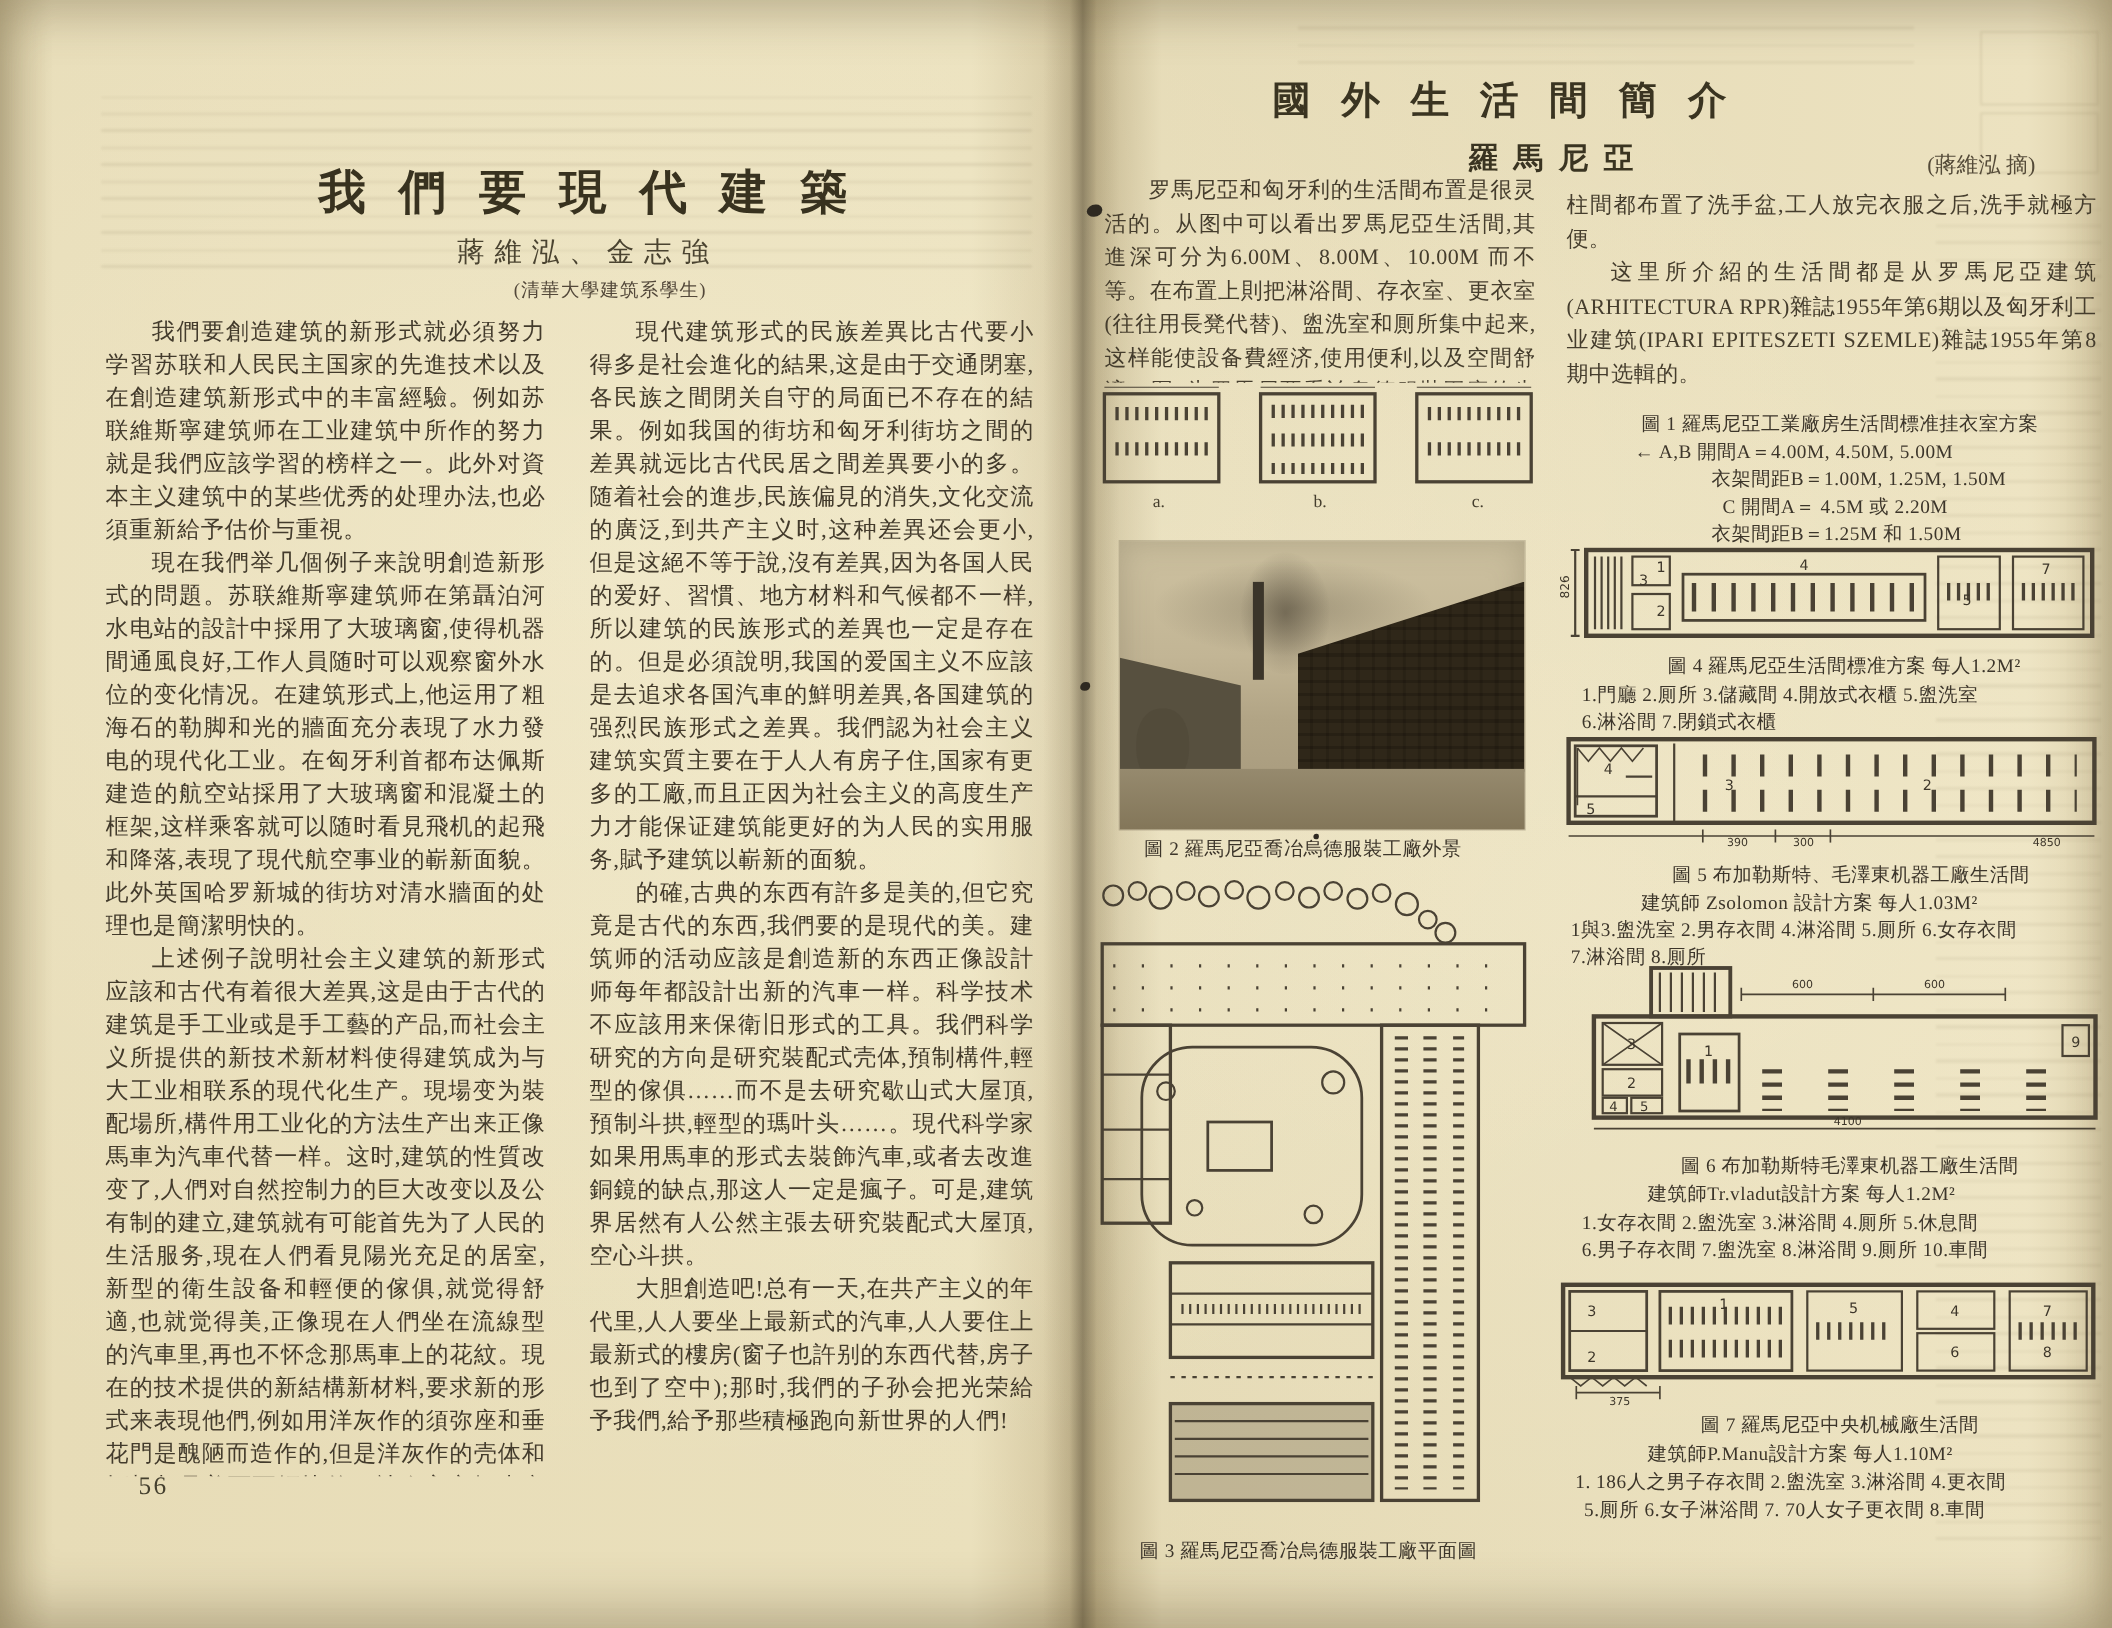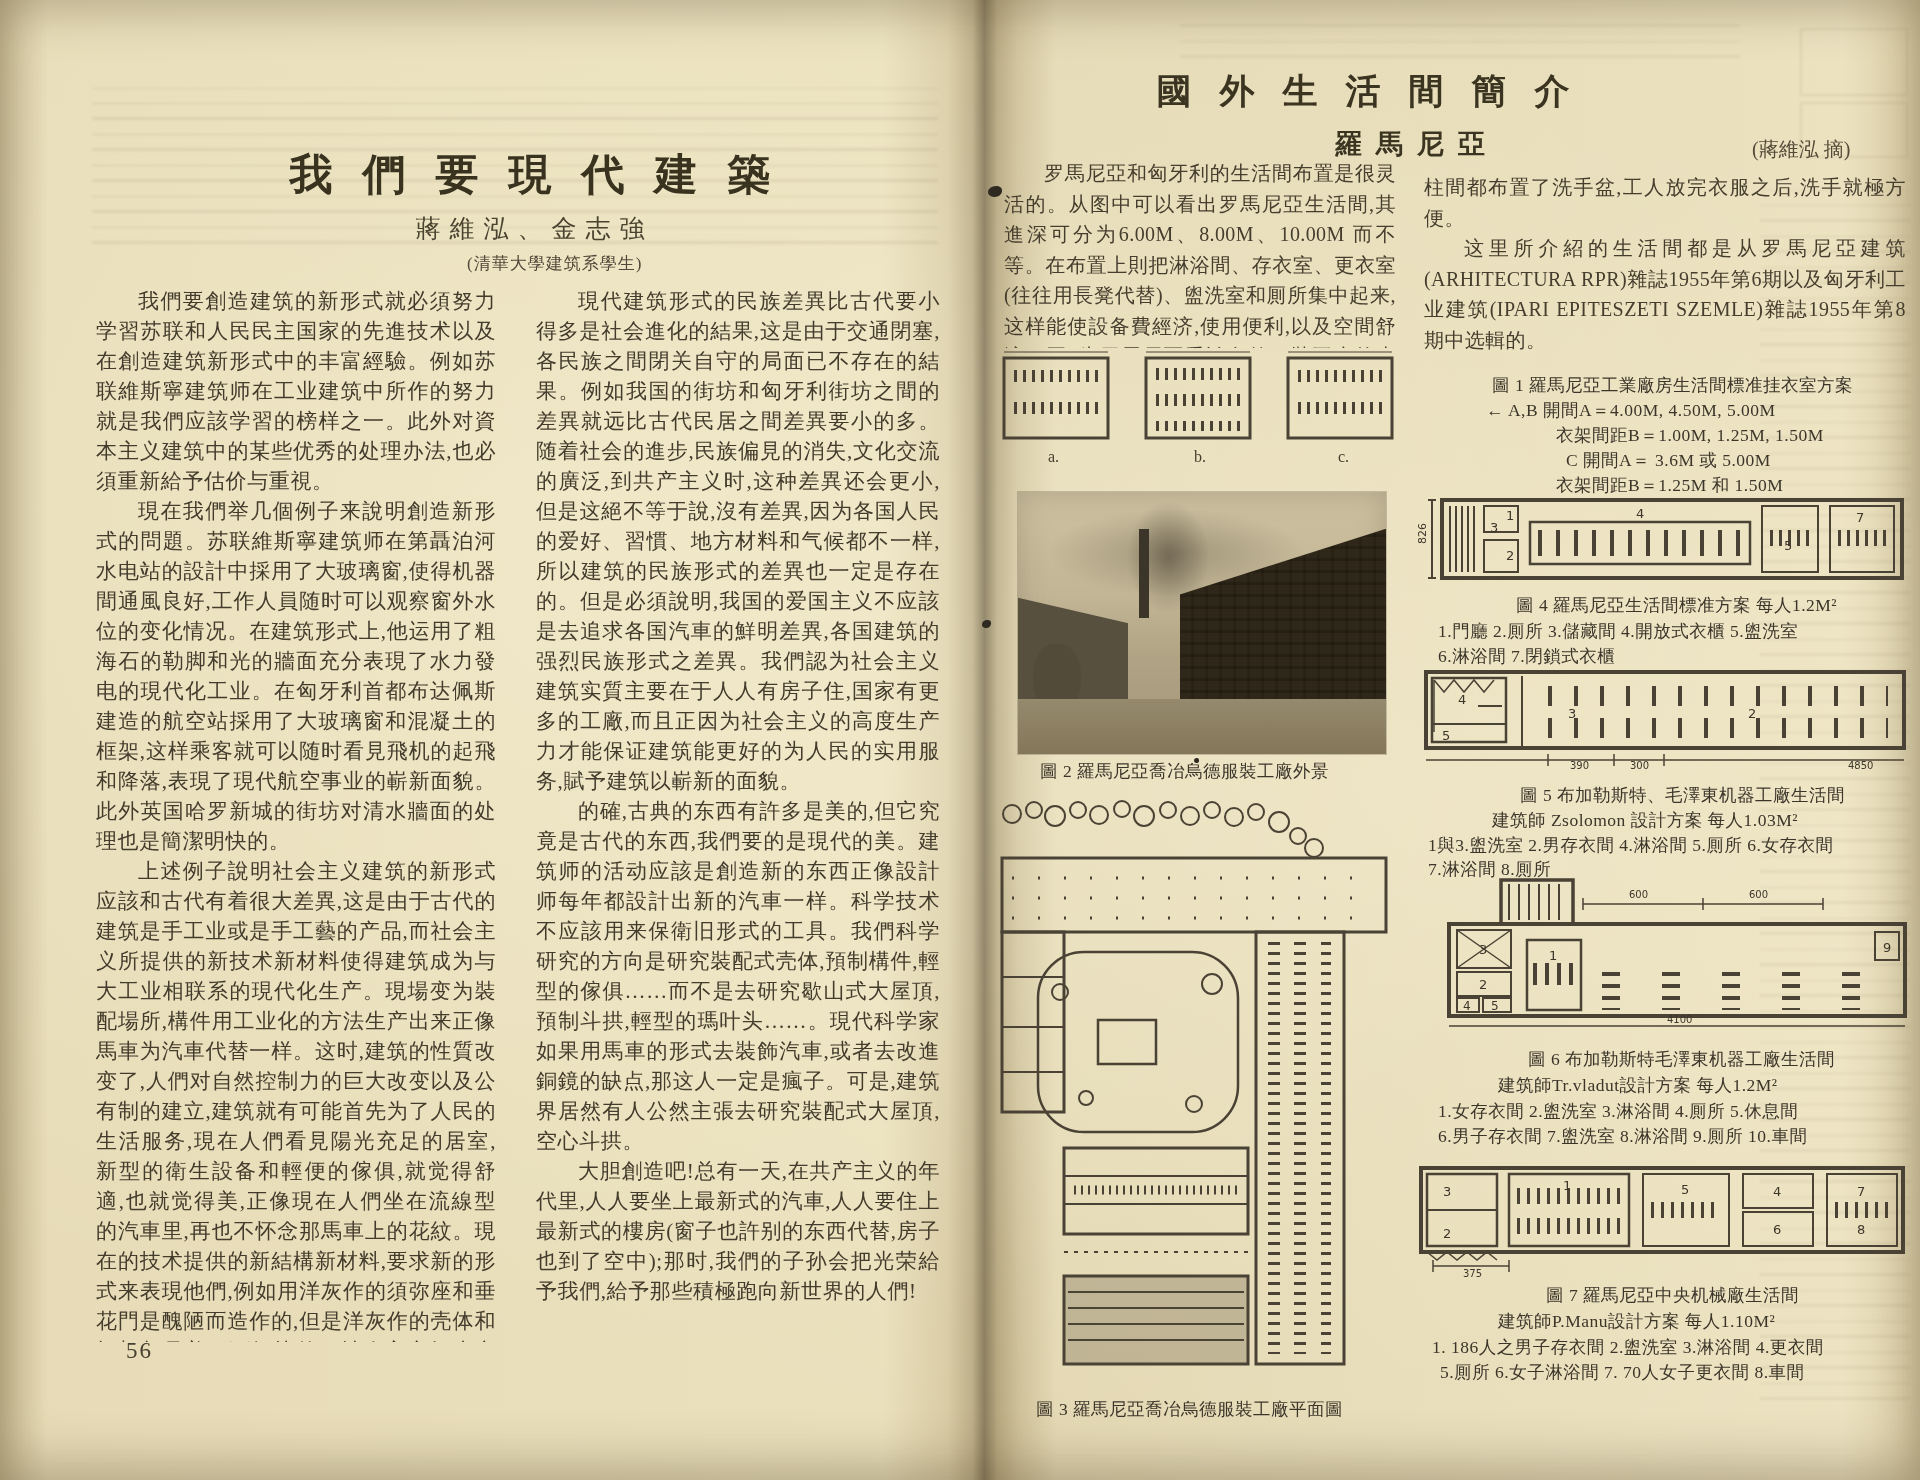--- a/index.html
+++ b/index.html
@@ -132,21 +132,21 @@
         <line x1="288" y1="2" x2="392" y2="2" stroke-width="1"></line>
       </g>
     </svg>
     <span class="fig-label" style="left:1048px;top:448px;">a.</span>
     <span class="fig-label" style="left:1194px;top:448px;">b.</span>
     <span class="fig-label" style="left:1338px;top:448px;">c.</span>
 
     <div class="cap" style="left:1492px;top:374px;text-align:right;">圖 1  羅馬尼亞工業廠房生活間標准挂衣室方案</div>
     <div class="cap" style="left:1486px;top:399px;">←  A,B  開間A＝4.00M,  4.50M,  5.00M</div>
     <div class="cap" style="left:1556px;top:424px;">衣架間距B＝1.00M,  1.25M,  1.50M</div>
-    <div class="cap" style="left:1566px;top:449px;">C 開間A＝ 3.6M 或 5.00M</div>
+    <div class="cap" style="left:1566px;top:449px;">C 開間A＝ 4.5M 或 2.20M</div>
     <div class="cap" style="left:1556px;top:474px;">衣架間距B＝1.25M 和 1.50M</div>
 
     <div class="photo">
       <div class="ph-cloud"></div>
       <div class="ph-smoke"></div>
       <div class="ph-bldg-left"></div>
       <div class="ph-bldg-right"></div>
       <div class="ph-chimney"></div>
       <div class="ph-tree"></div>
       <div class="ph-ground"></div>

